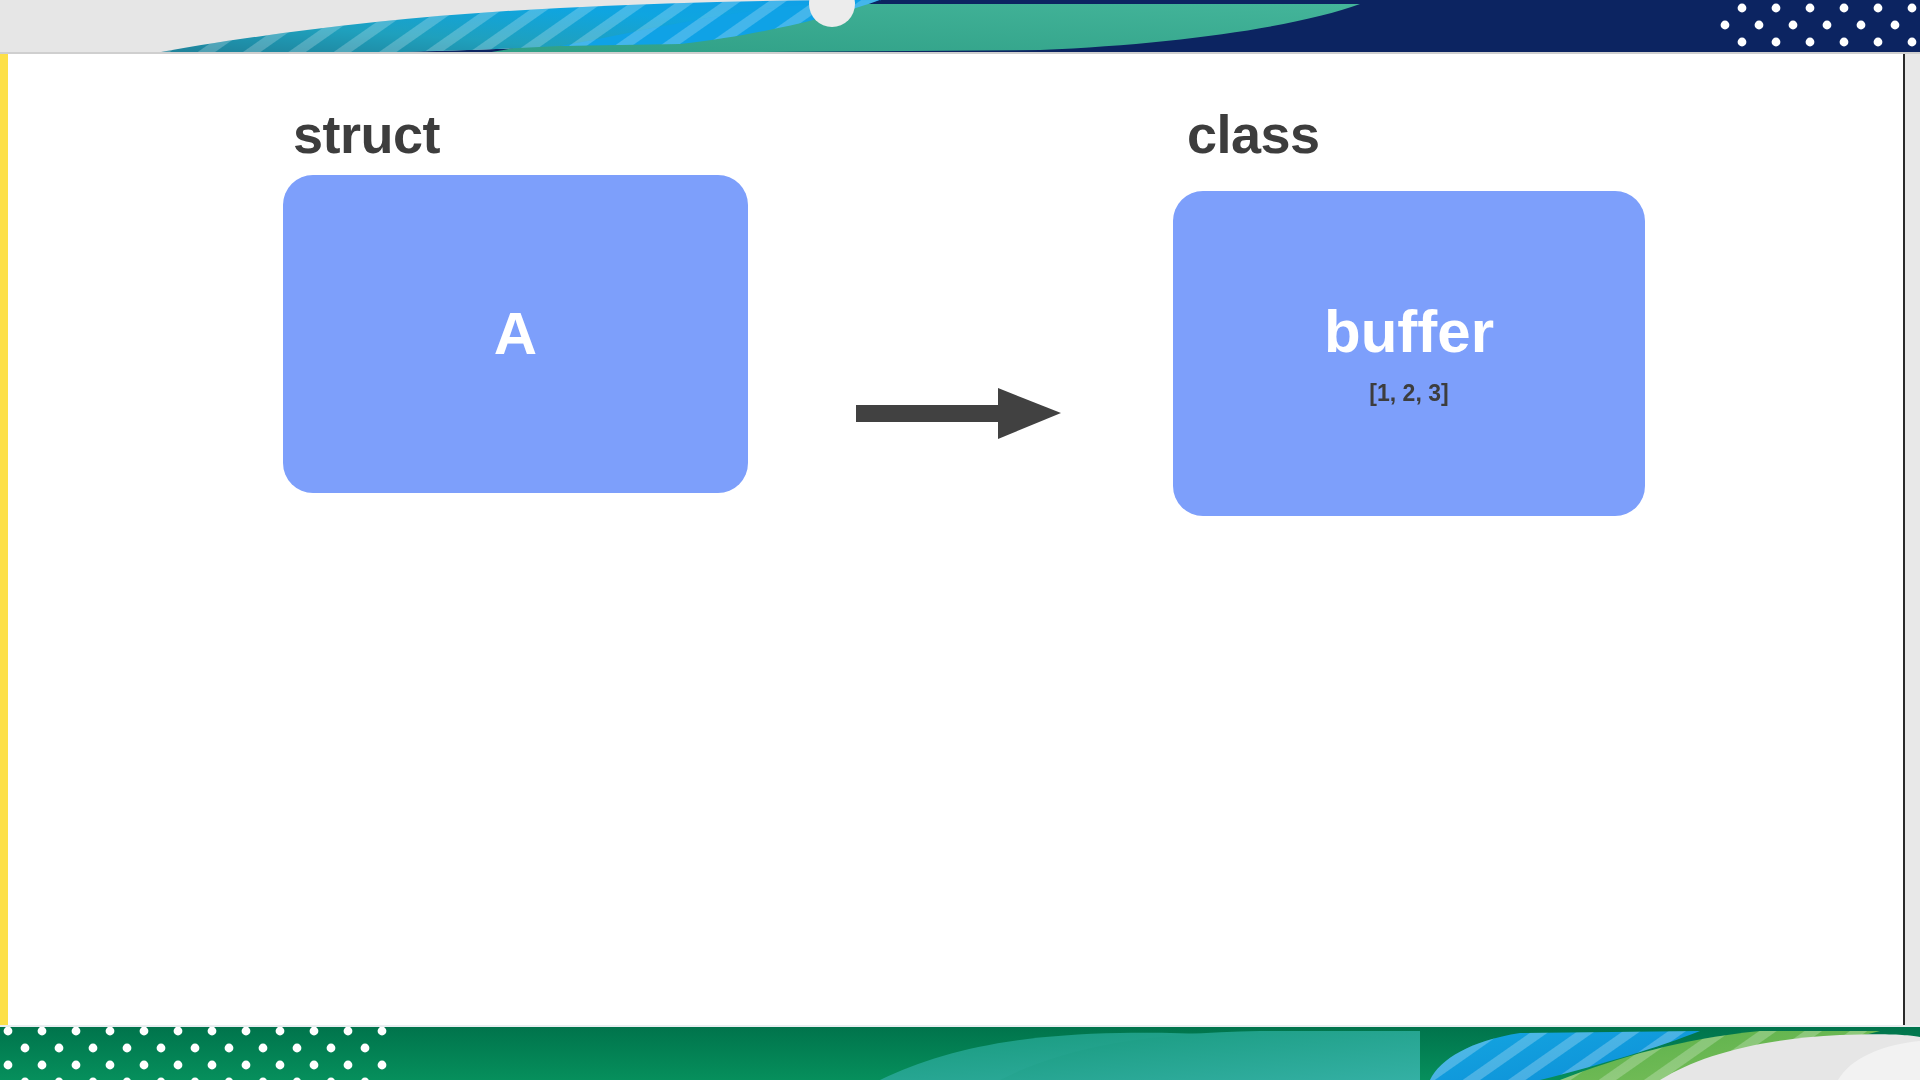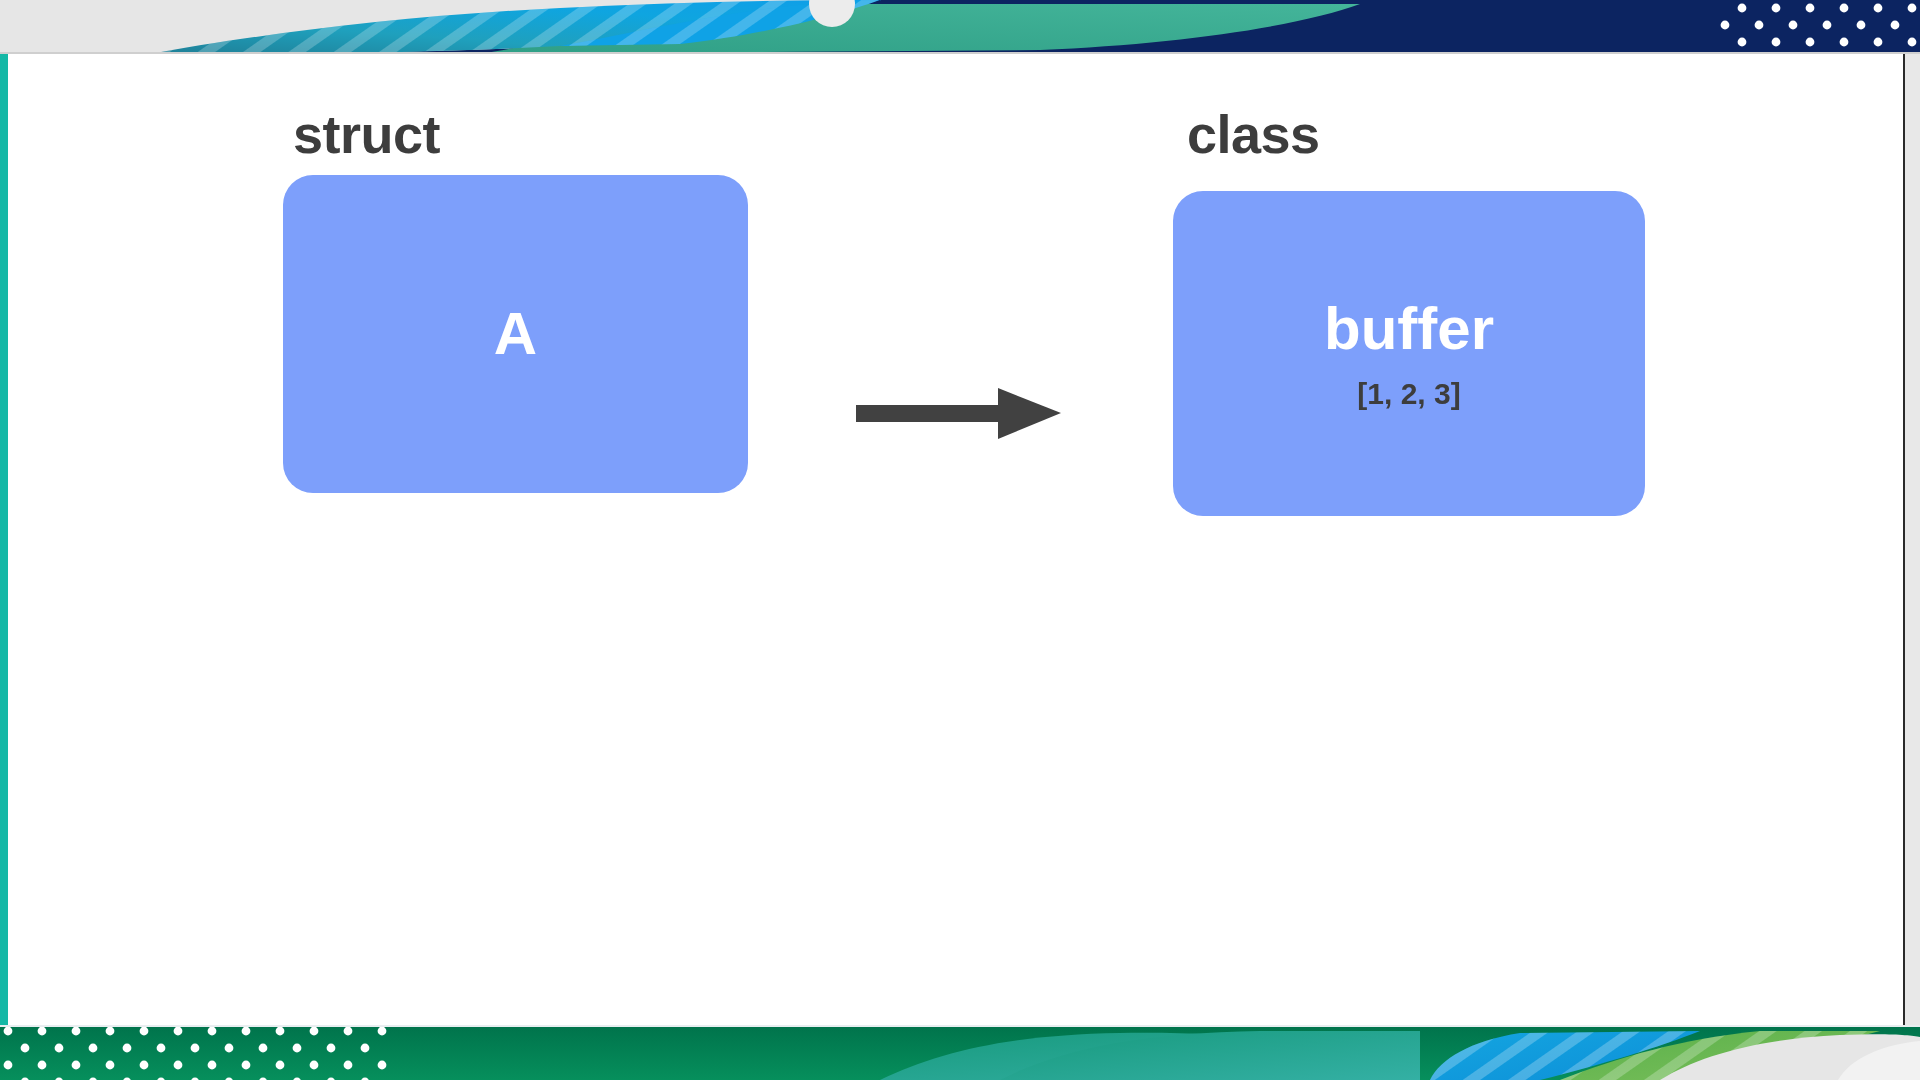--- a/index.html
+++ b/index.html
@@ -7,21 +7,21 @@
   html, body {
     width:1920px; height:1080px;
     overflow:hidden;
     background:#e8e8e8;
     font-family:"Liberation Sans", sans-serif;
   }
 
   #stage {
     position:relative;
     width:1568px; height:1080px;
-    background:#14b8a6;
+    background:#fde047;
     border-radius:6px;
   }
 
   
   .slide-canvas {
     position:absolute;
     left:8px; top:52px;
     width:1897px; height:974px;
     background:#ffffff;
     border-right:2px solid #2a2a2a;
@@ -66,21 +66,21 @@
   }
 
   .node-title {
     font-size:60px;
     font-weight:bold;
     color:#ffffff;
     line-height:1;
   }
 
   .node-sub {
-    font-size:30px;
+    font-size:23px;
     font-weight:bold;
     color:#3d3d3d;
     line-height:1;
     margin-top:20px;
   }
 
   .node-address {
     font-size:36px;
     font-weight:bold;
     color:#3d3d3d;

